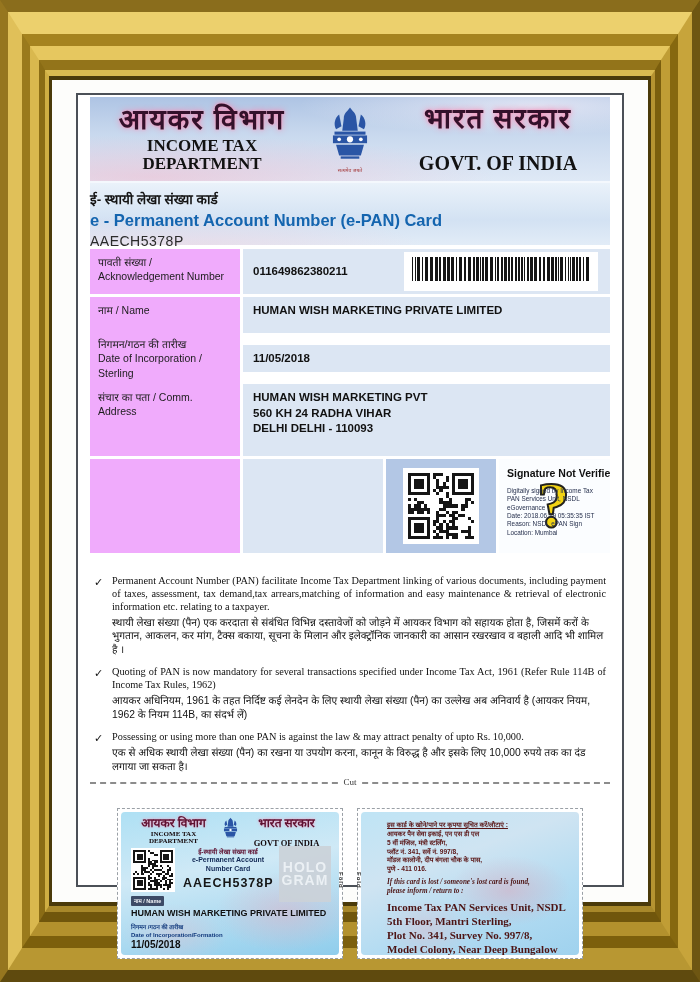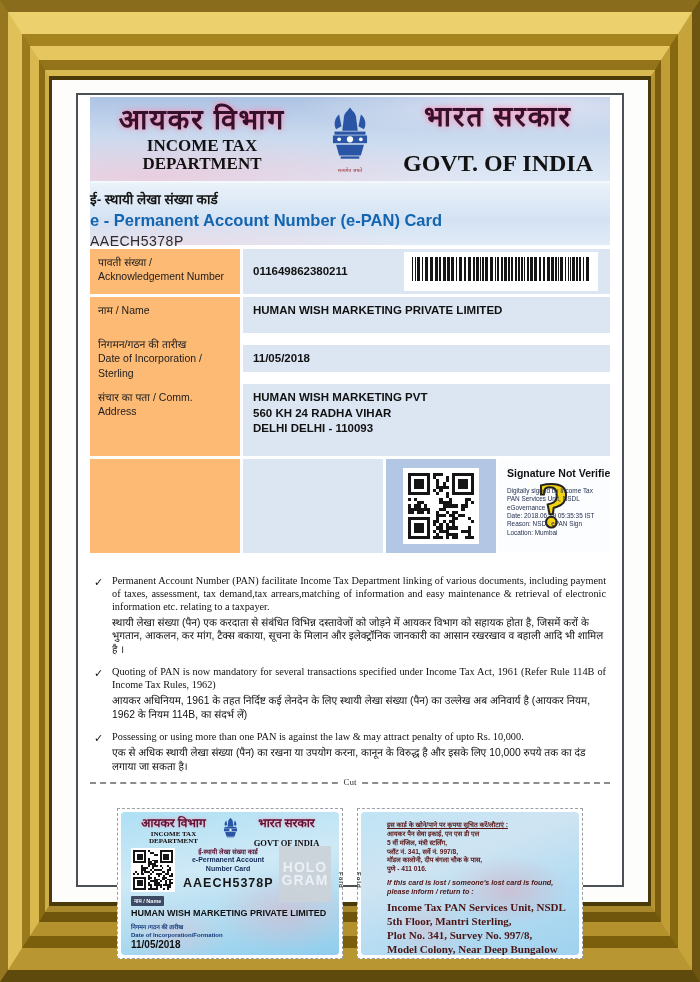--- a/index.html
+++ b/index.html
@@ -20,36 +20,36 @@
   .header-band{height:84px;display:flex;align-items:center;
     background:
       radial-gradient(120% 90% at 12% 95%, rgba(240,185,205,.55), transparent 55%),
       radial-gradient(90% 70% at 85% 10%, rgba(252,246,252,.6), transparent 50%),
       linear-gradient(180deg,#aec4e4 0%,#c9d9ee 45%,#dfe9f6 100%);
     border-bottom:2px solid #f4f8fd;}
   .hdr-col{flex:1;text-align:center;line-height:1.05;}
   .dept-hi,.govt-hi{font-family:"Liberation Serif",serif;font-weight:bold;font-size:28px;color:#33112b;
     letter-spacing:2px;text-shadow:0 0 6px rgba(255,130,175,.95),0 0 2px rgba(255,170,200,.9);}
   .dept-en{font-family:"Liberation Serif",serif;font-weight:bold;font-size:17px;color:#121212;margin-top:3px;}
-  .govt-en{font-family:"Liberation Serif",serif;font-weight:bold;font-size:24px;color:#121212;margin-top:20px;}
+  .govt-en{font-family:"Liberation Serif",serif;font-weight:bold;font-size:20px;color:#121212;margin-top:20px;}
   .emblem{width:72px;text-align:center;flex:0 0 auto;}
   .emblem svg{display:block;margin:0 auto;}
   .motto{font-size:5px;color:#a23333;line-height:1;}
   .sub-band{height:62px;text-align:left;padding-top:7px;box-sizing:border-box;
     background:
       radial-gradient(80% 90% at 20% 100%, rgba(242,200,215,.4), transparent 55%),
       linear-gradient(180deg,#eaf2fa 0%,#d3e2f3 60%,#e2ecf7 100%);}
   .sub-hi{font-size:13.5px;font-weight:bold;color:#141414;}
   .sub-en{font-size:16.5px;font-weight:bold;color:#1465af;margin-top:3px;}
   .sub-pan{font-size:14px;color:#2b2b2b;margin-top:3px;letter-spacing:.5px;}
 
   
   .ptable{margin-top:4px;}
   .trow{display:flex;margin-bottom:3px;}
-  .tlabel{flex:0 0 150px;background:#fdba74;padding:6px 8px;box-sizing:border-box;margin-right:3px;
+  .tlabel{flex:0 0 150px;background:#f0abfc;padding:6px 8px;box-sizing:border-box;margin-right:3px;
     font-size:10.5px;color:#1c1c1c;line-height:1.35;}
   .tvalue{flex:1;background:#dce6f3;padding:6px 10px;box-sizing:border-box;
     font-size:11.5px;font-weight:bold;color:#111;line-height:1.35;}
   .r1{height:45px;} .r2{height:36px;} .r3{height:45px;align-items:center;} .r4{height:72px;} .r5{height:94px;}
   .ackcell{display:flex;align-items:center;justify-content:space-between;}
   .barcode-box{background:#fff;padding:2px 4px;margin-right:2px;}
   .r5mid{flex:0 0 140px;background:#dce6f3;margin-right:3px;}
   .r5qr{flex:0 0 110px;background:#b3c7e5;margin-right:3px;display:flex;align-items:center;justify-content:center;}
   .qrbox{background:#fff;width:76px;height:76px;padding:5px;box-sizing:border-box;}
   .qrbox svg,.miniqr svg{width:100%;height:100%;shape-rendering:crispEdges;}
@@ -102,21 +102,21 @@
   .f-holo{position:absolute;top:34px;right:8px;width:52px;height:56px;background:rgba(203,209,216,.92);
      display:flex;flex-direction:column;align-items:center;justify-content:center;line-height:.95;}
   .f-holo div{font-size:14px;font-weight:bold;color:rgba(236,241,245,.95);letter-spacing:1px;}
   .f-doilabel{position:absolute;top:112px;left:10px;font-size:6px;font-weight:bold;color:#123a7d;line-height:1.3;}
   .f-doi{position:absolute;top:127px;left:10px;font-size:10px;font-weight:bold;color:#0e0e0e;}
   .fold{position:absolute;top:42%;writing-mode:vertical-rl;font-size:6px;color:#2c2c2c;font-weight:bold;letter-spacing:1px;}
   .fold-right{right:-2px;} .fold-left{left:-2px;}
   .b-body{position:absolute;inset:0;padding:9px 8px 6px 26px;box-sizing:border-box;}
   .b-hi{font-size:6.6px;font-weight:bold;color:#5a1515;line-height:1.32;}
   .b-hi .t{text-decoration:underline;}
-  .b-it{font-family:Liberation Sans, sans-serif;font-style:italic;font-weight:bold;font-size:7.2px;color:#4d1414;line-height:1.28;margin-top:4px;}
+  .b-it{font-family:Liberation Serif, serif;font-style:italic;font-weight:bold;font-size:7.2px;color:#4d1414;line-height:1.28;margin-top:4px;}
   .b-en{font-family:"Liberation Serif",serif;font-weight:bold;font-size:11px;color:#4d1414;line-height:1.28;margin-top:4px;}
   .b-ct{font-family:"Liberation Serif",serif;font-weight:bold;font-size:7.4px;color:#4d1414;line-height:1.3;margin-top:4px;}
 </style>
 </head>
 <body>
 
 <div id="f1" class="f">
  <div id="f2" class="f">
   <div id="f3" class="f">
    <div id="f4" class="f">

